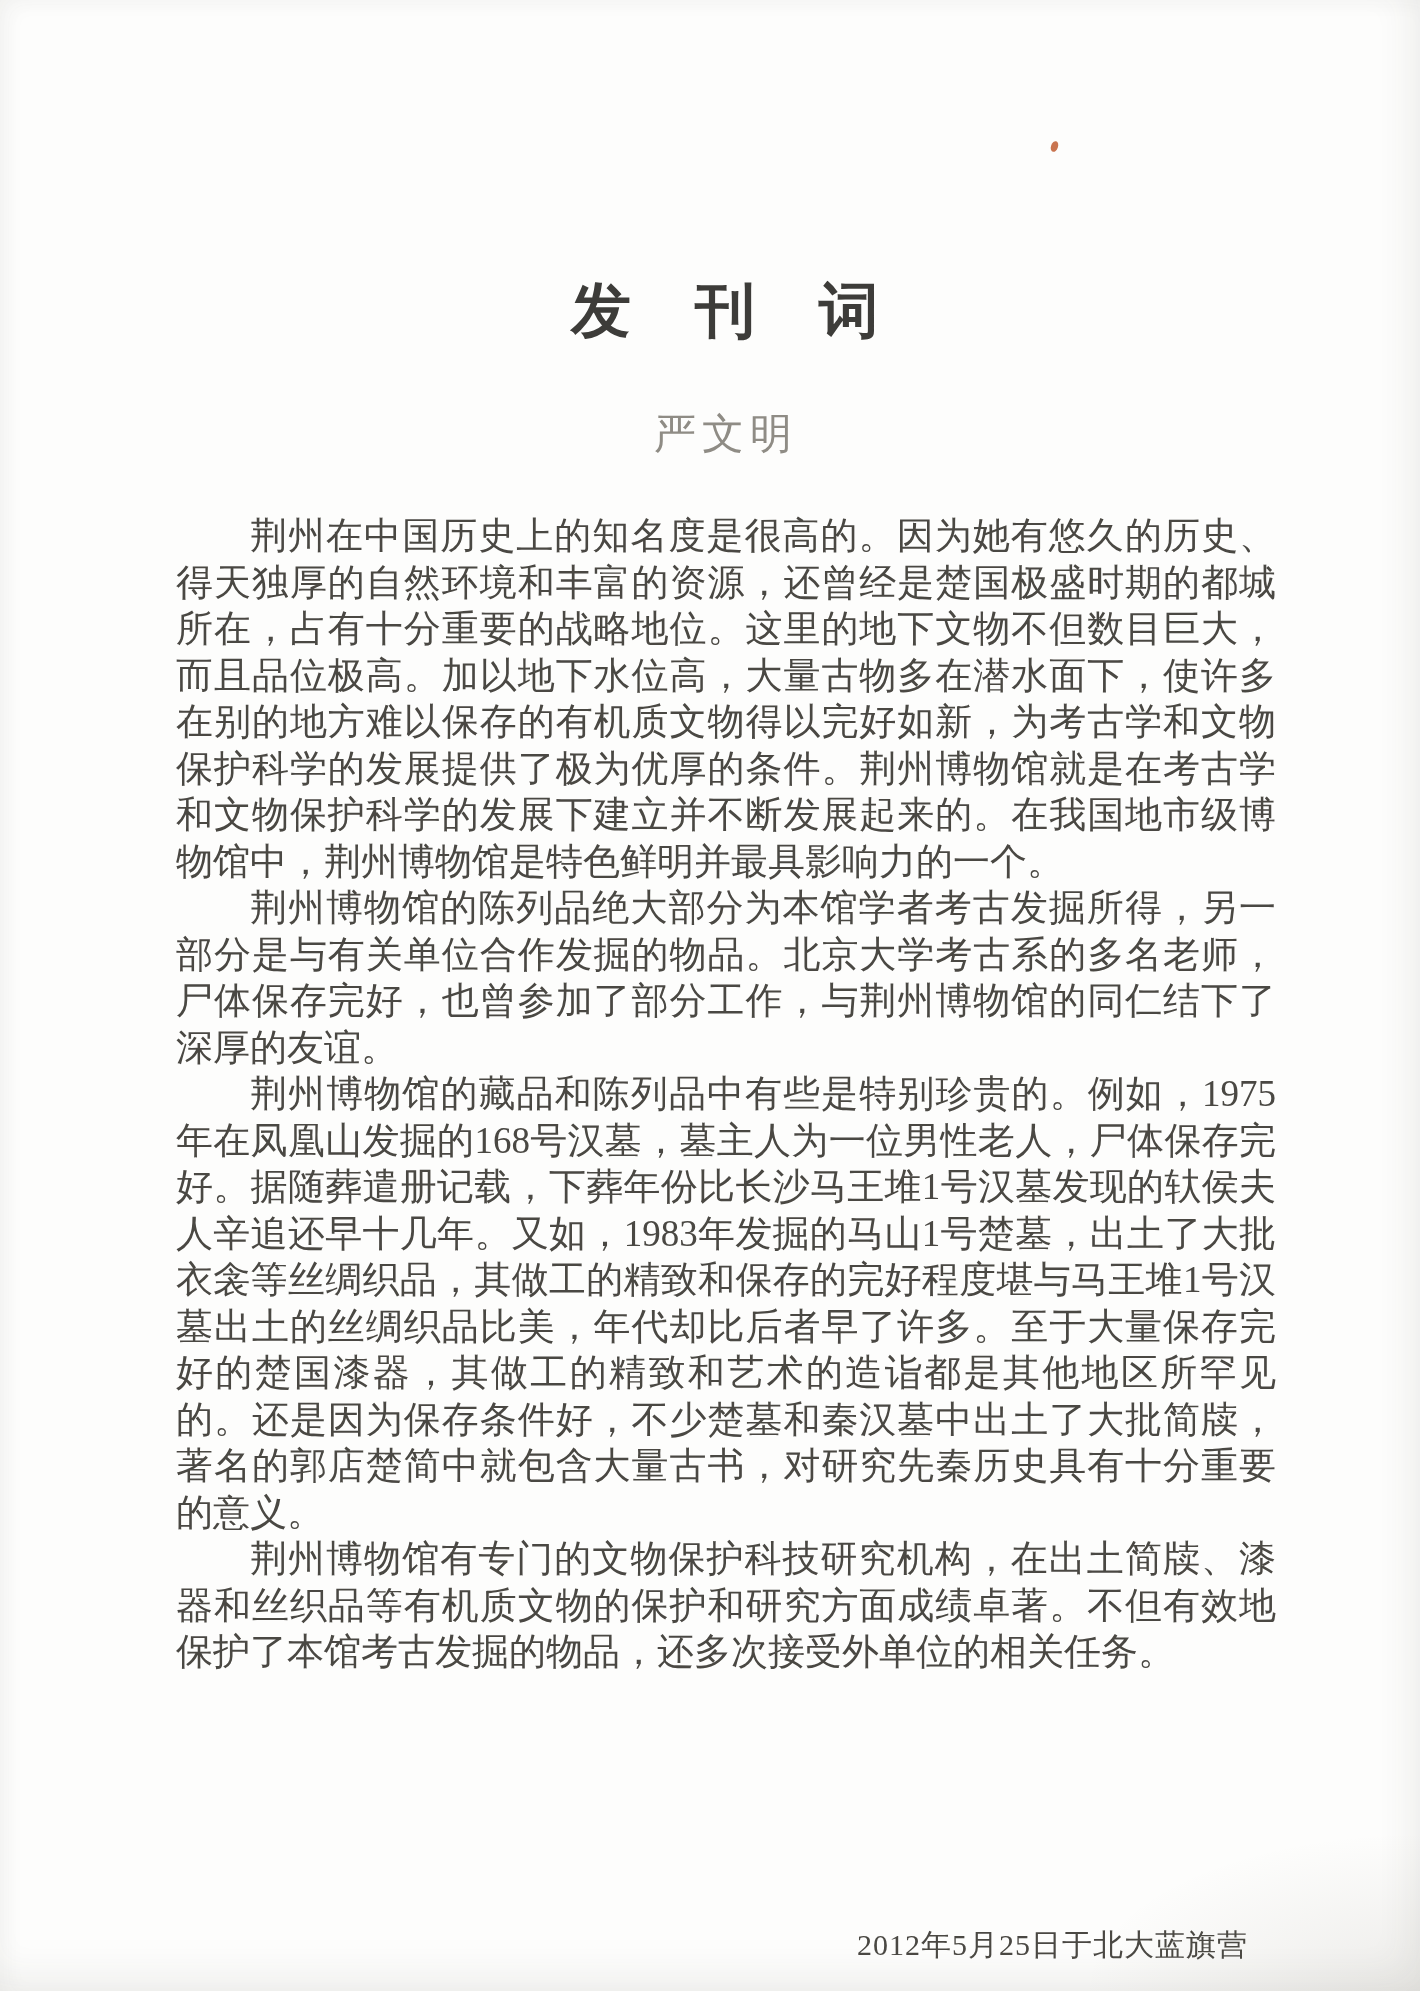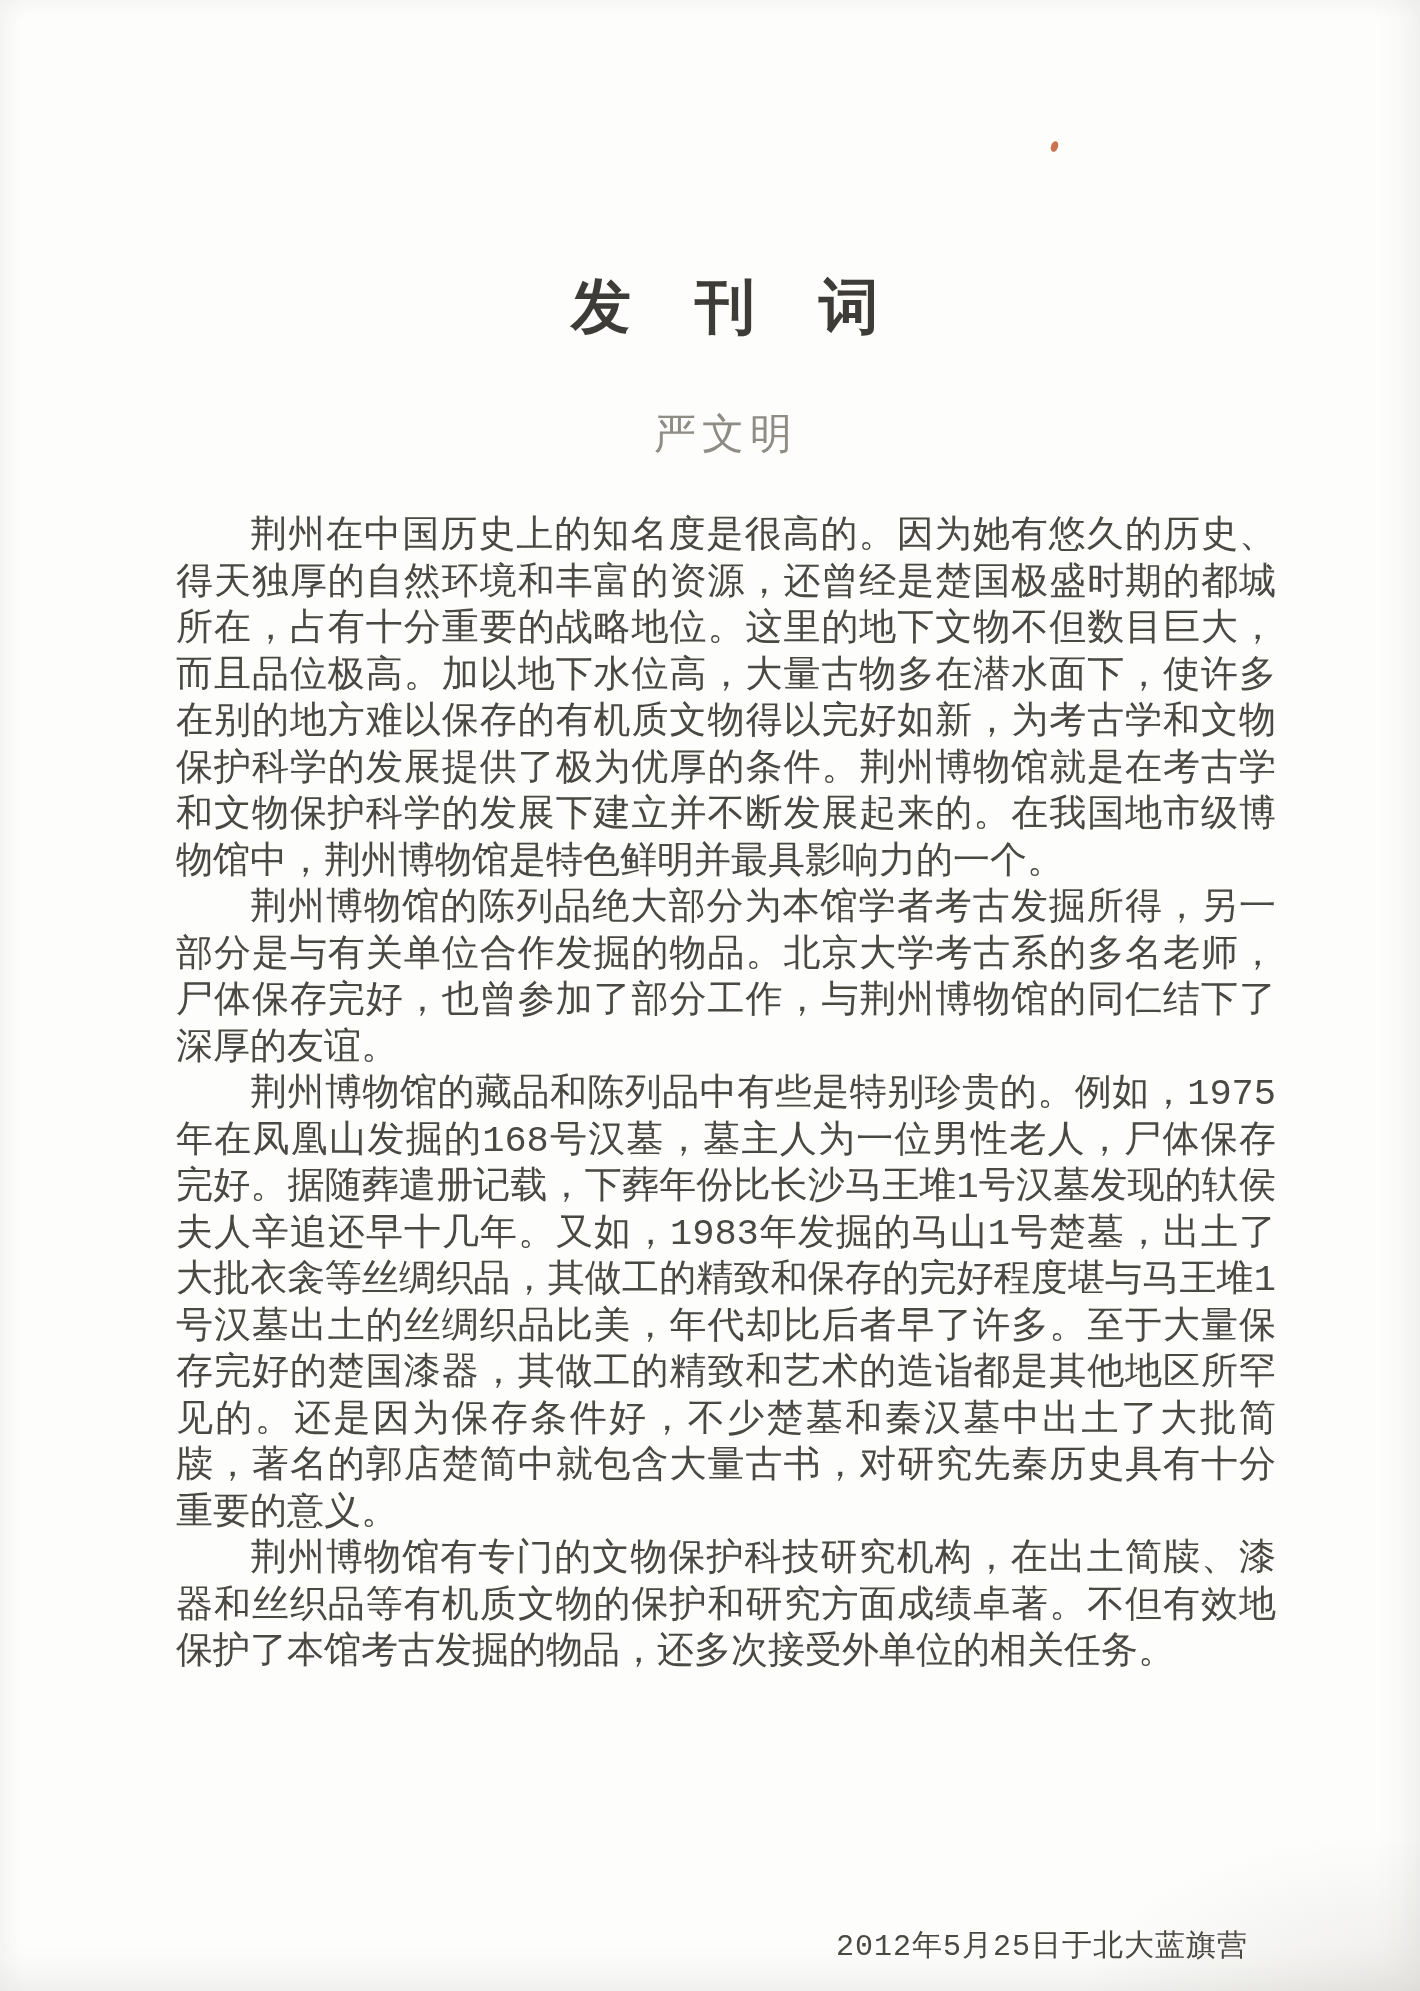--- a/index.html
+++ b/index.html
@@ -6,21 +6,21 @@
     margin: 0;
     padding: 0;
     background: #ffffff;
   }
   .scan {
     position: relative;
     width: 1420px;
     height: 1991px;
     background: var(--page, #fdfdfc);
     overflow: hidden;
-    font-family: Liberation Mono, monospace;
+    font-family: Liberation Serif, serif;
     box-shadow:
       inset -12px -16px 34px rgba(60, 55, 45, 0.07),
       inset 8px 4px 20px rgba(60, 55, 45, 0.035);
   }
   
   .scan::after {
     content: "";
     position: absolute;
     right: 0;
     bottom: 0;

